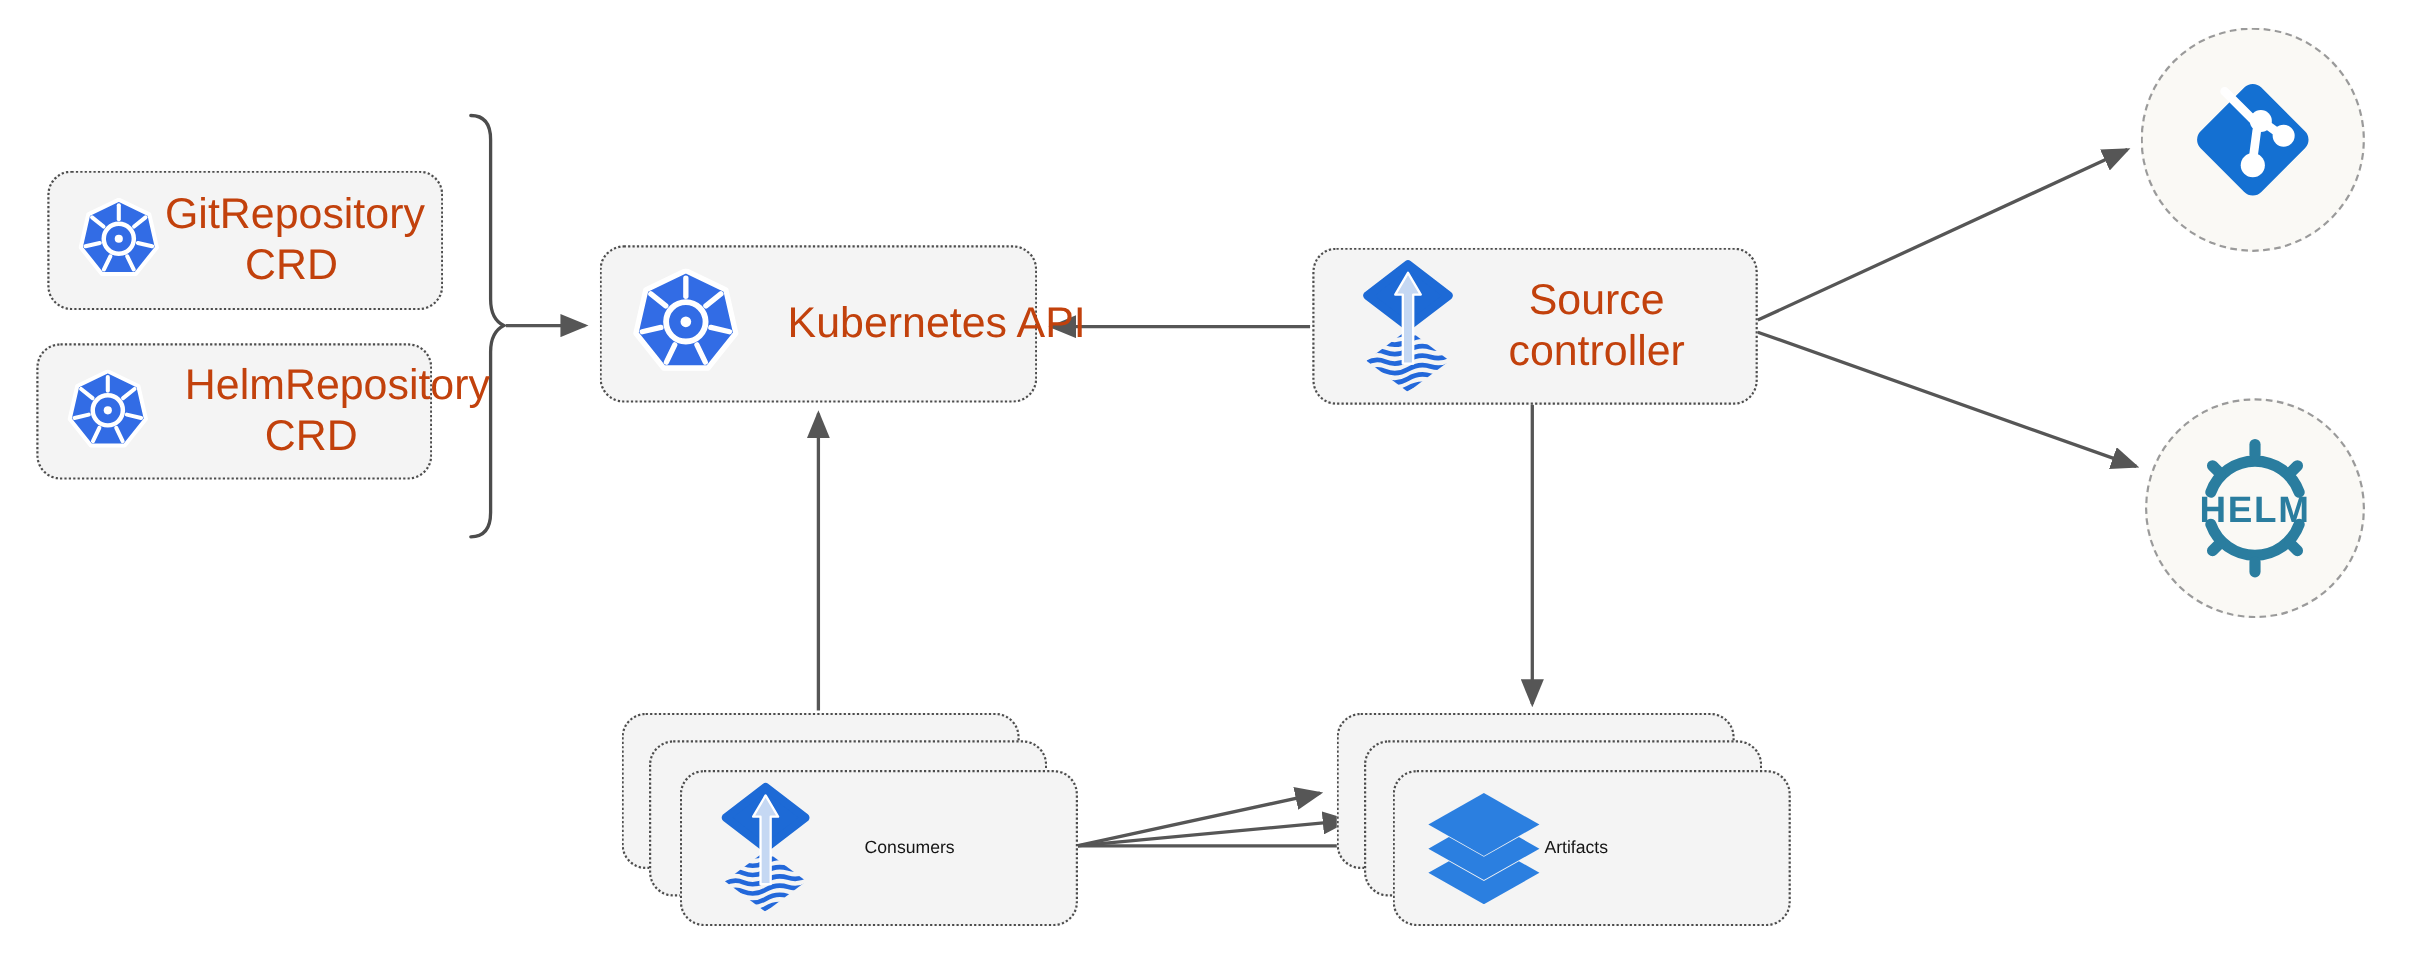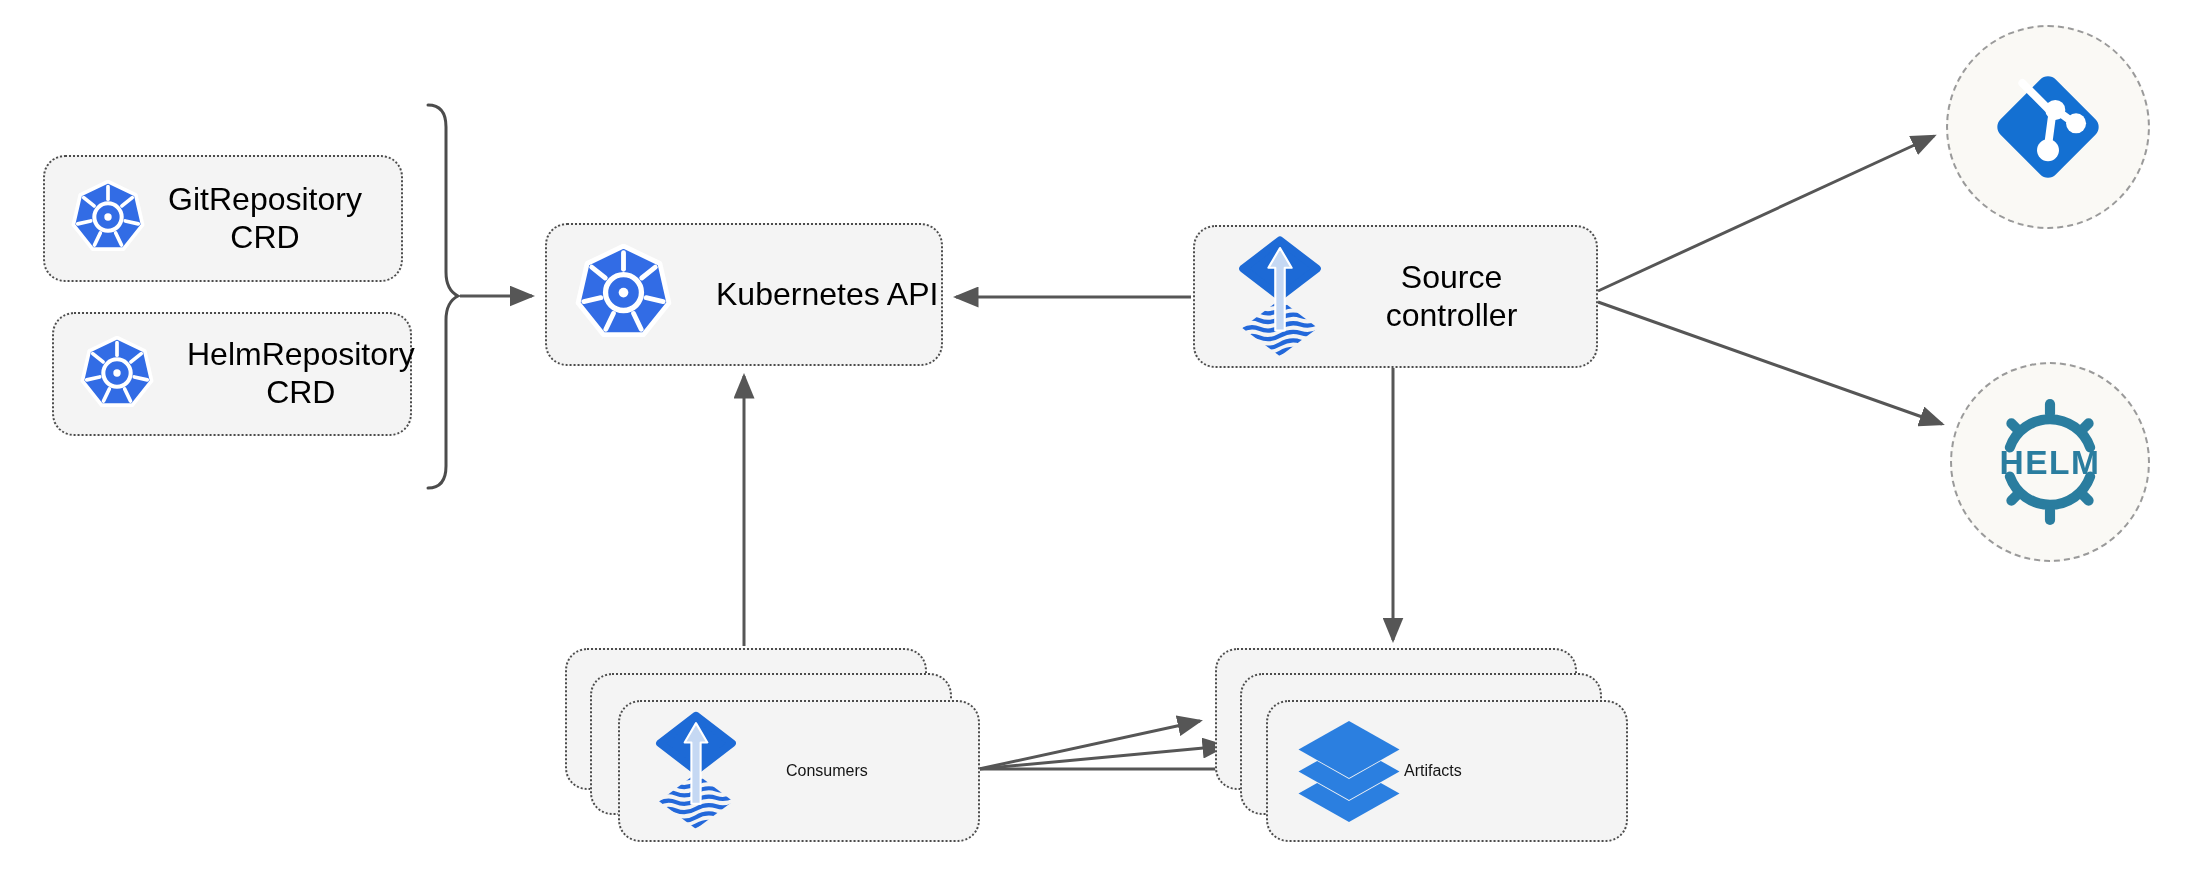--- a/index.html
+++ b/index.html
@@ -8,21 +8,21 @@
     font-family:"Liberation Sans",sans-serif;color:#141414;
   }
   #canvas{position:relative;width:2198px;height:878px;background:#ffffff;}
   #connectors{position:absolute;left:0;top:0;z-index:1;pointer-events:none;}
   .node{
     position:absolute;box-sizing:border-box;z-index:2;
     background:#f4f4f4;border:2.5px dotted #4c4c4c;border-radius:22px;
     display:flex;align-items:center;padding:0 16px;
   }
   .node .label{
-    flex:1;text-align:center;font-size:32px;line-height:1.18;color:#000000;
+    flex:1;text-align:center;font-size:39px;line-height:1.18;color:#c2410c;
   }
   .stack{position:absolute;z-index:2;}
   .stackbox{
     position:absolute;box-sizing:border-box;width:362px;height:142px;
     background:#f4f4f4;border:2.5px dotted #4c4c4c;border-radius:22px;
     display:flex;align-items:center;padding:0 14px;
   }
   .circle{
     position:absolute;box-sizing:border-box;z-index:2;border-radius:50%;
     background:#faf9f5;border:2.5px dashed #9a9a9a;
@@ -129,21 +129,21 @@
     </g>
   </svg>
 
   <div class="node" style="left:43px;top:155px;width:360px;height:127px;">
     <svg class="icon" width="74" height="77" style="margin-left:10px;">
         <use href="#sym-k8s"></use>
       </svg>
     <div class="label narrow">GitRepository CRD</div>
   </div>
 
-  <div class="node" style="left:52px;top:312px;width:360px;height:124px;gap:33px;">
+  <div class="node" style="left:33px;top:312px;width:360px;height:124px;gap:33px;">
     <svg class="icon" width="74" height="77" style="margin-left:10px;">
         <use href="#sym-k8s"></use>
       </svg>
     <div class="label narrow">HelmRepository CRD</div>
   </div>
 
   <div class="node" style="left:545px;top:223px;width:398px;height:143px;gap:44px;">
     <svg class="icon" width="97" height="101" style="margin-left:12px;">
         <use href="#sym-k8s"></use>
       </svg>

